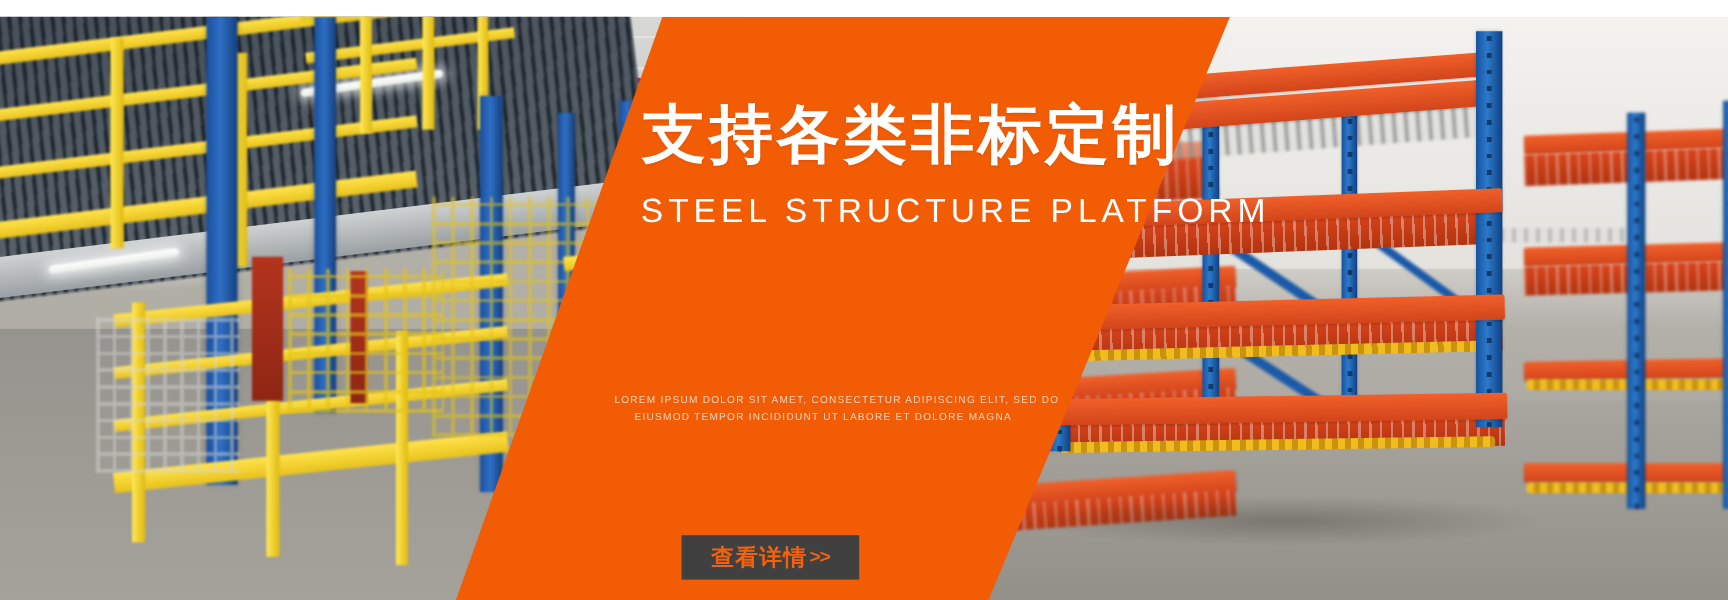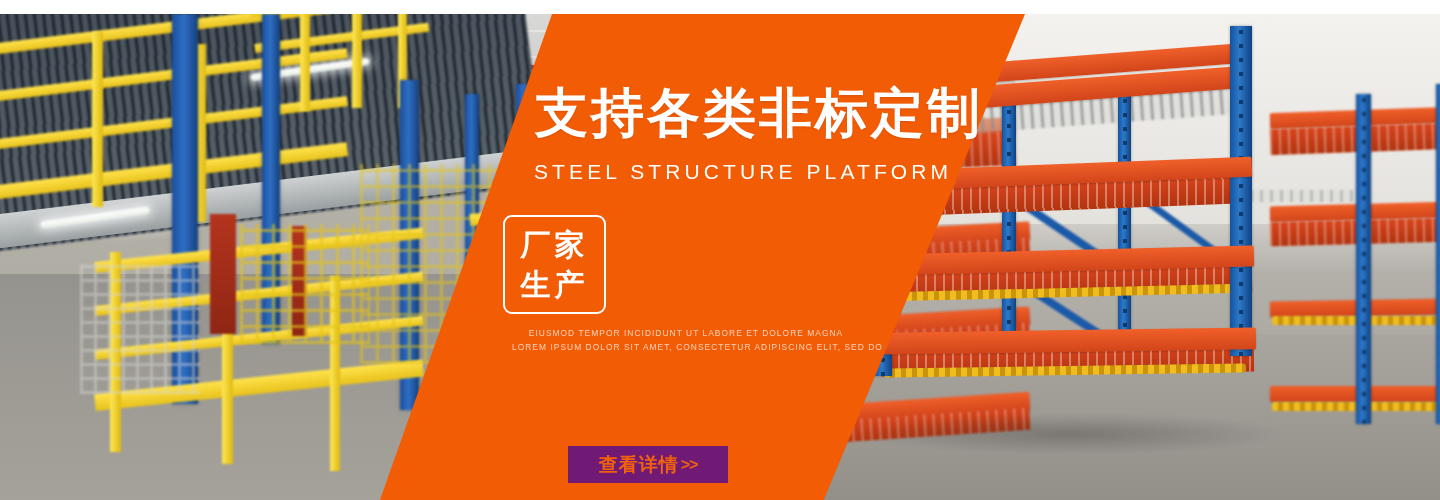--- a/index.html
+++ b/index.html
@@ -177,21 +177,21 @@
 
   #headline {
     position:absolute; left:535px; top:72px;
     font-size:53px; font-weight:bold; color:#fff;
     letter-spacing:3px; line-height:1;
     white-space:nowrap;
     text-shadow:0 1px 2px rgba(120,40,0,.18);
   }
   #subtitle {
     position:absolute; left:534px; top:146px;
-    font-size:21px; color:#fff; font-weight:normal;
+    font-size:28px; color:#fff; font-weight:normal;
     letter-spacing:4.1px; white-space:nowrap;
   }
 
   #badges {
     position:absolute; left:503px; top:201px;
     display:flex; gap:33px;
   }
   .badge {
     width:103px; height:99px;
     border:2px solid #ffffff; border-radius:9px;
@@ -205,22 +205,22 @@
   #lorem {
     position:absolute; left:512px; top:312px;
     width:348px; text-align:center;
     font-size:8.4px; color:rgba(255,255,255,.72);
     letter-spacing:1.05px; line-height:1.72;
   }
   #lorem p { white-space:nowrap; }
 
   #cta {
     position:absolute; left:568px; top:432px;
-    width:160px; height:37px;
-    background:#701a75;
+    width:148px; height:37px;
+    background:#404040;
     display:flex; align-items:center; justify-content:center;
     color:#f2620c; font-size:19px; font-weight:bold;
     letter-spacing:1px; cursor:pointer;
     text-decoration:none;
   }
   #cta .chev { font-size:16px; letter-spacing:-1px; margin-left:2px; }
 </style>
 </head>
 <body>
 
@@ -354,29 +354,25 @@
 
   <div id="orange-panel"></div>
 
   <div id="content">
 
     <div id="headline">支持各类非标定制</div>
 
     <div id="subtitle">STEEL STRUCTURE PLATFORM</div>
 
     <div id="badges">
-      <div class="badge">
-        <span>厂家</span>
-        <span>生产</span>
-      </div>
     </div>
 
     <div id="lorem">
+      <p>LOREM IPSUM DOLOR SIT AMET, CONSECTETUR ADIPISCING ELIT, SED DO</p>
       <p>EIUSMOD TEMPOR INCIDIDUNT UT LABORE ET DOLORE MAGNA</p>
-      <p>LOREM IPSUM DOLOR SIT AMET, CONSECTETUR ADIPISCING ELIT, SED DO</p>
     </div>
 
     <a id="cta" href="#">
       <span>查看详情</span>
       <span class="chev">&gt;&gt;</span>
     </a>
 
   </div>
 </div>
 

